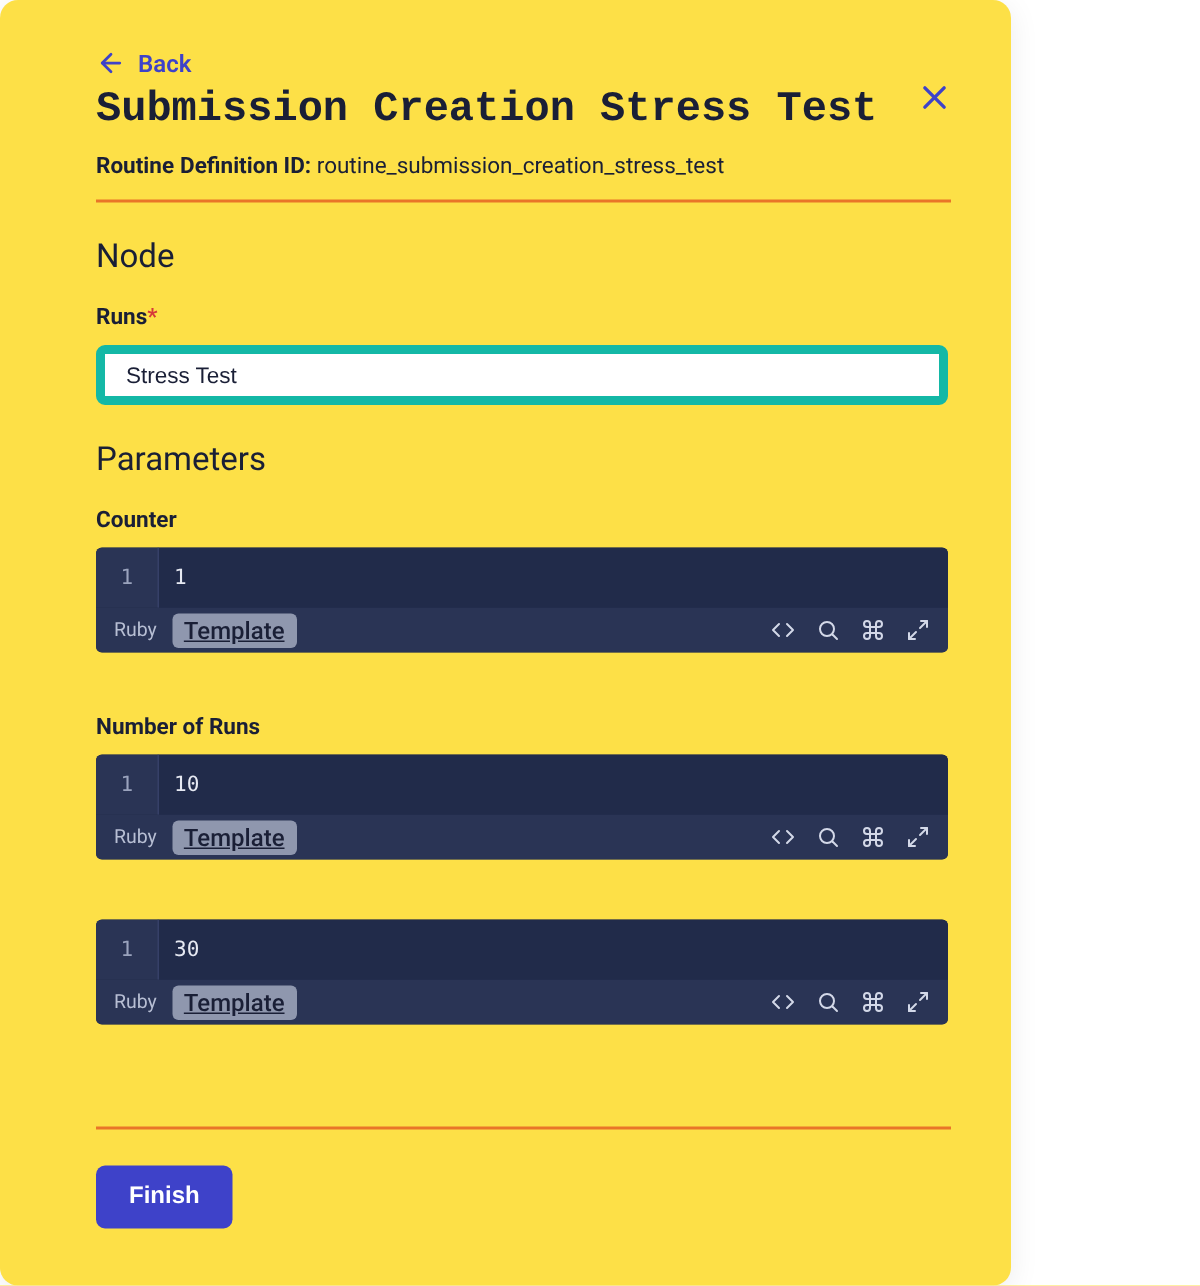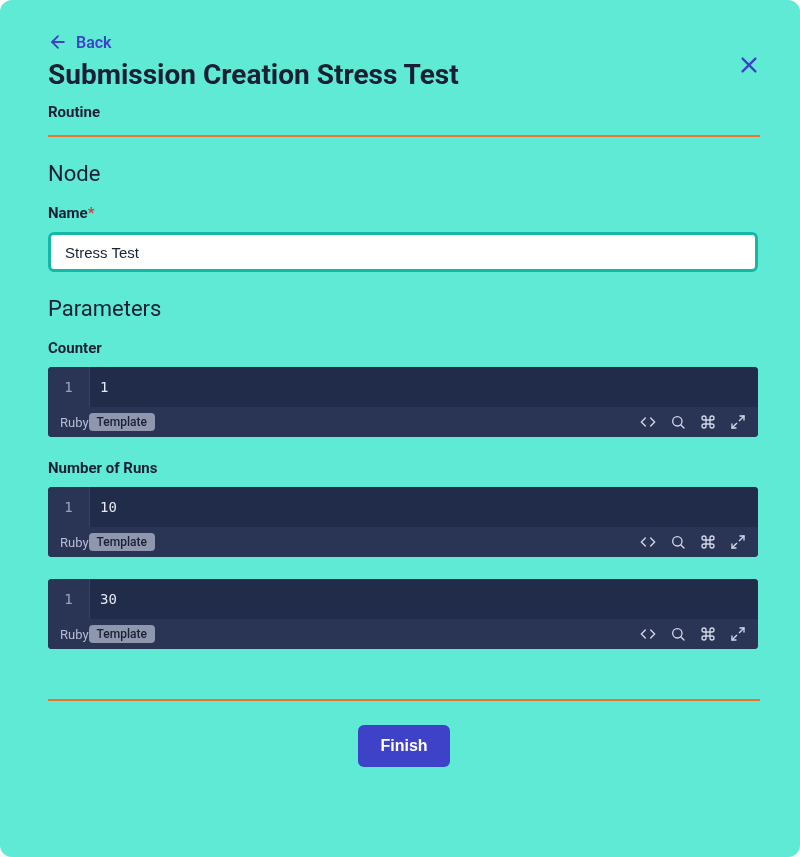--- a/index.html
+++ b/index.html
@@ -5,26 +5,26 @@
   * { box-sizing: border-box; margin: 0; padding: 0; }
   body {
     font-family: -apple-system, BlinkMacSystemFont, "Segoe UI", Roboto, Helvetica, Arial, sans-serif;
     background: #fff;
     width: 800px;
     height: 857px;
     overflow: hidden;
     color: #1a1f36;
   }
   .modal {
-    width: 800px;
+    width: 674px;
     height: 857px;
-    background: #5eead4;
+    background: #fde047;
     border-radius: 12px;
     box-shadow: 0 4px 20px rgba(0,0,0,0.08);
-    padding: 32px 40px 28px 48px;
+    padding: 32px 40px 28px 64px;
     position: relative;
   }
   .back-link {
     display: inline-flex;
     align-items: center;
     gap: 8px;
     color: #3e42c9;
     font-weight: 600;
     font-size: 16px;
     cursor: pointer;
@@ -37,20 +37,21 @@
     top: 54px;
     cursor: pointer;
     color: #3e42c9;
   }
   .close-btn svg { width: 22px; height: 22px; stroke-width: 2.5; }
   .title {
     font-size: 28px;
     font-weight: 700;
     color: #1a1f36;
     margin-bottom: 12px;
+    font-family: Liberation Mono, monospace;
   }
   .meta-line {
     font-size: 15px;
     margin-bottom: 14px;
     display: flex;
     gap: 4px;
     align-items: center;
   }
   .meta-line .routine-label { font-weight: 700; color: #1a1f36; }
   .meta-line .defid-label { font-weight: 700; color: #1a1f36; }
@@ -77,28 +78,28 @@
     font-size: 15px;
     font-weight: 700;
     color: #1a1f36;
     margin-bottom: 10px;
     display: block;
   }
   .required-star { color: #d63939; }
   .text-input {
     width: 100%;
     height: 40px;
-    border: 3px solid #14b8a6;
+    border: 6px solid #14b8a6;
     border-radius: 6px;
     padding: 0 14px;
     font-size: 15px;
     color: #1a1f36;
     margin-bottom: 24px;
   }
-  .param-block { margin-bottom: 22px; }
+  .param-block { margin-bottom: 40px; }
   .code-editor {
     border-radius: 4px;
     overflow: hidden;
     background: #212b4a;
   }
   .code-row {
     display: flex;
     align-items: stretch;
     height: 40px;
   }
@@ -127,49 +128,51 @@
     background: #2a3455;
     height: 30px;
     display: flex;
     align-items: center;
     justify-content: space-between;
     padding: 0 12px;
   }
   .code-footer-left {
     display: flex;
     align-items: center;
+    gap: 10px;
     text-align: center;
   }
   .lang-label {
     color: #b7bed3;
     font-size: 13px;
   }
   .template-badge {
     background: #8f97ae;
     color: #1a1f36;
-    font-size: 12px;
+    font-size: 16px;
     padding: 2px 8px;
     border-radius: 4px;
     font-weight: 500;
+    text-decoration: underline;
   }
   .code-footer-icons {
     display: flex;
     align-items: center;
     gap: 14px;
     color: #d3d8e8;
   }
   .code-footer-icons span, .code-footer-icons svg {
     cursor: pointer;
     display: inline-flex;
     align-items: center;
   }
   .code-footer-icons svg { width: 16px; height: 16px; }
   .footer-actions {
     display: flex;
-    justify-content: center;
+    justify-content: flex-start;
   }
   .finish-btn {
     background: #3e42c9;
     color: #fff;
     border: none;
     border-radius: 6px;
     padding: 12px 22px;
     font-size: 16px;
     font-weight: 600;
     cursor: pointer;
@@ -195,30 +198,33 @@
     <svg viewBox="0 0 24 24" fill="none" stroke="currentColor" stroke-linecap="round" stroke-linejoin="round">
         <line x1="5" y1="5" x2="19" y2="19"></line>
         <line x1="19" y1="5" x2="5" y2="19"></line>
       </svg>
   </div>
 
   <h1 class="title">Submission Creation Stress Test</h1>
 
   <div class="meta-line">
     <span class="routine-label">Routine</span>
+    <span>
+      <span class="defid-label">Definition ID: </span><span class="defid-value">routine_submission_creation_stress_test</span>
+    </span>
   </div>
 
   <div class="orange-divider"></div>
 
   <div class="content-scroll">
 
     <h2 class="section-heading">Node</h2>
 
     <label class="field-label">
-      <span>Name</span><span class="required-star">*</span>
+      <span>Runs</span><span class="required-star">*</span>
     </label>
     <input type="text" class="text-input" value="Stress Test" style="">
 
     <h2 class="section-heading">Parameters</h2>
 
     
     <div class="param-block">
       <label class="field-label">Counter</label>
       <div class="code-editor">
         <div class="code-row">

